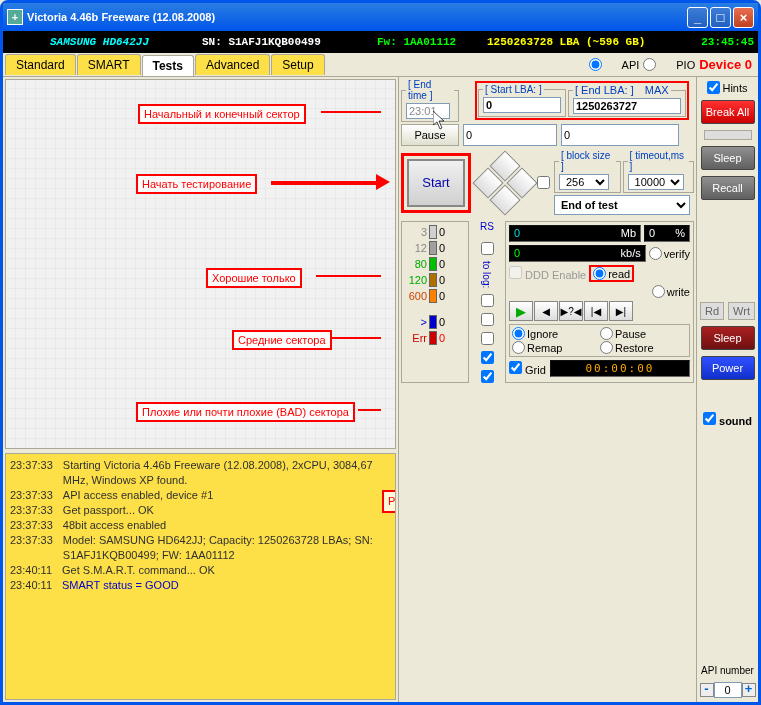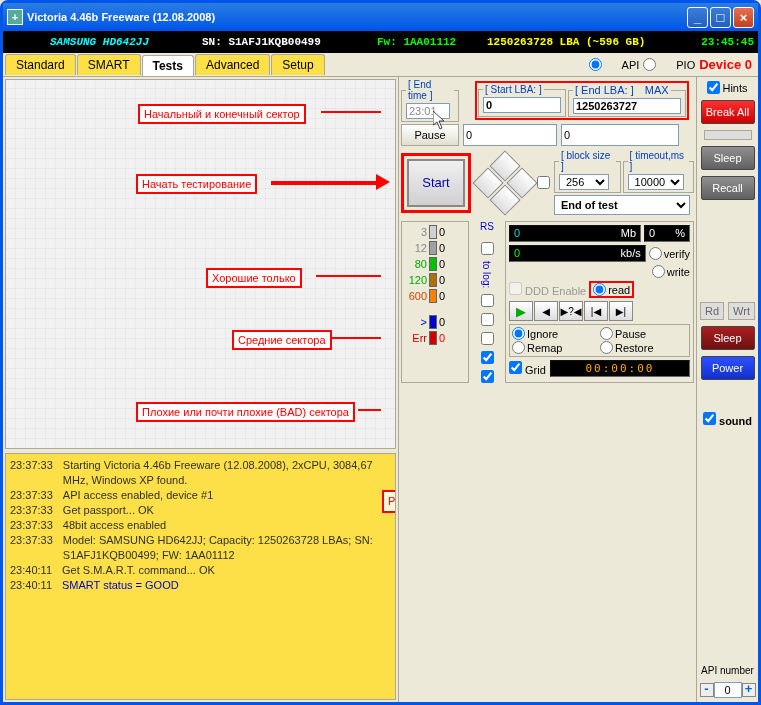--- a/index.html
+++ b/index.html
@@ -285,31 +285,31 @@
             <div class="lcd" style="flex:1;"><span class="lcd-teal">0</span> <span style="float:right" class="lcd-white">Mb</span></div>
             <div class="lcd" style="width:46px;"><span class="lcd-white">0</span> <span style="float:right" class="lcd-white">%</span></div>
           </div>
           <div style="display:flex; gap:3px; align-items:center;">
             <div class="lcd" style="flex:1;"><span>0</span> <span style="float:right" class="lcd-white">kb/s</span></div>
             <label class="radio-row">
                 <input type="radio" name="mode" style=""> 
                 <span>verify</span>
               </label>
           </div>
-          <div style="display:flex; justify-content:flex-end;">
-            <label class="radio-row">
-                <input type="radio" name="mode" style=""> 
-                <span>write</span>
-              </label>
-          </div>
           <div style="display:flex; gap:3px; align-items:center;">
             <label style="color:#999;"><input type="checkbox" disabled="" style=""> <span>DDD Enable</span></label>
             <label class="radio-row red-box" style="padding:0 2px;">
                 <input type="radio" name="mode" checked="" style=""> 
                 <span>read</span>
+              </label>
+          </div>
+          <div style="display:flex; justify-content:flex-end;">
+            <label class="radio-row">
+                <input type="radio" name="mode" style=""> 
+                <span>write</span>
               </label>
           </div>
           <div class="player-btns">
             <div class="player-btn play-green">▶</div>
             <div class="player-btn">◀</div>
             <div class="player-btn">▶?◀</div>
             <div class="player-btn">|◀</div>
             <div class="player-btn">▶|</div>
           </div>
           <div style="border:1px solid #aca899; padding:2px; display:grid; grid-template-columns:1fr 1fr; gap:1px;">

